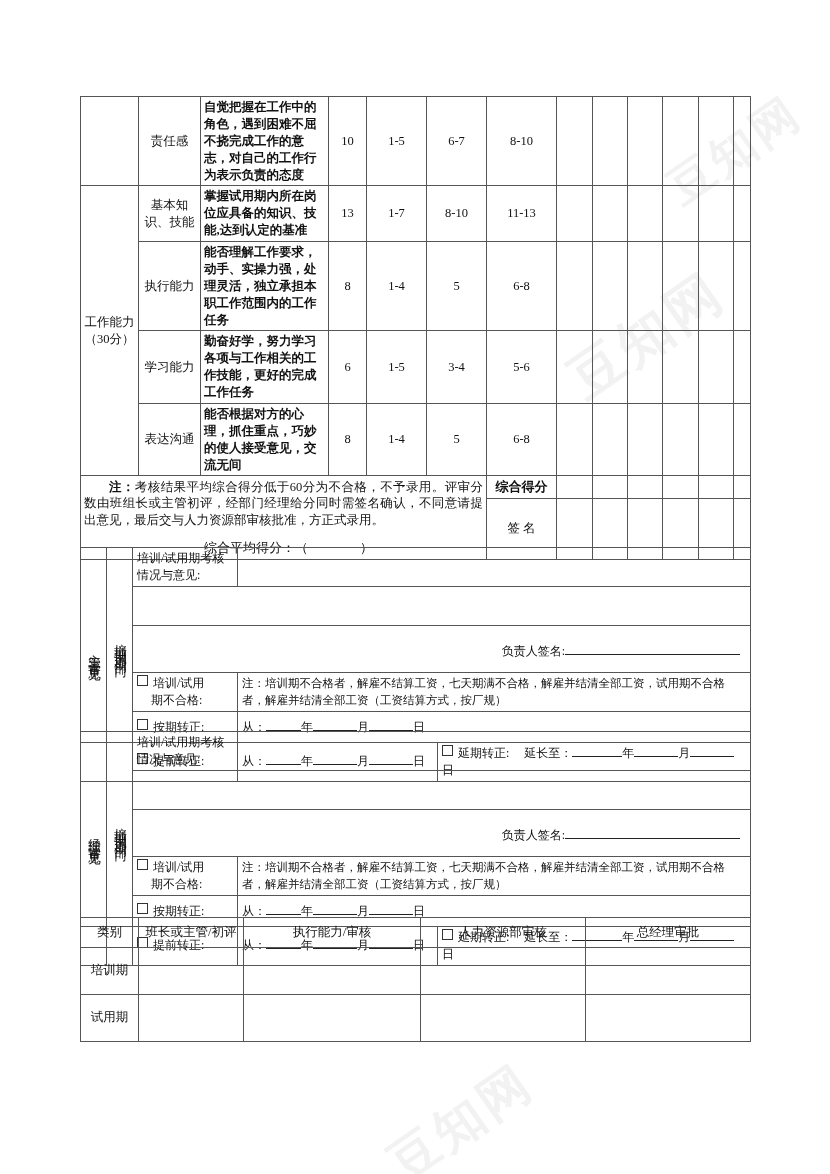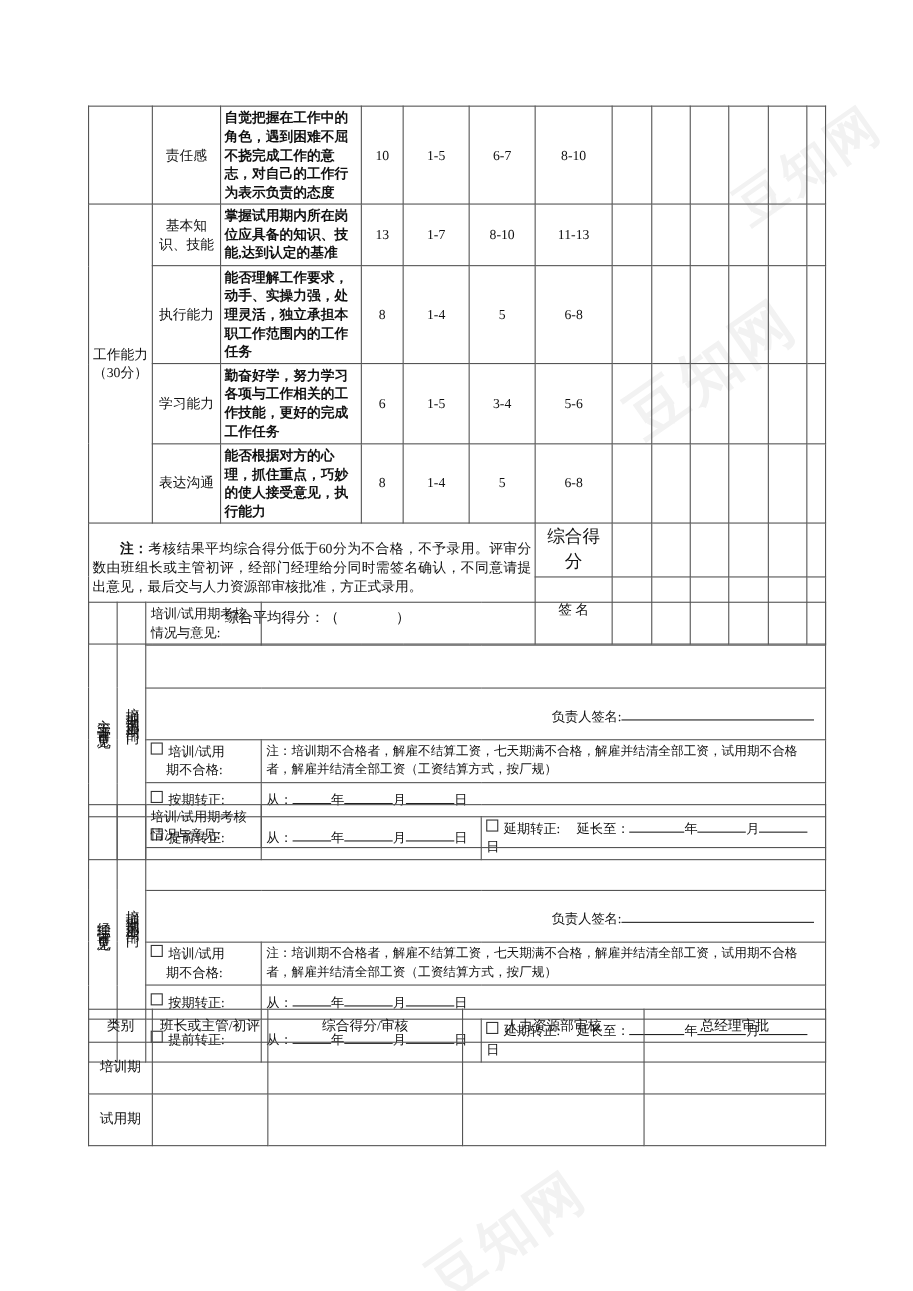--- a/index.html
+++ b/index.html
@@ -201,21 +201,21 @@
       <td></td>
       <td></td>
       <td></td>
       <td></td>
       <td></td>
       <td></td>
     </tr>
 
     <tr>
       <td class="item-name">表达沟通</td>
-      <td class="desc">能否根据对方的心理，抓住重点，巧妙的使人接受意见，执行能力</td>
+      <td class="desc">能否根据对方的心理，抓住重点，巧妙的使人接受意见，交流无间</td>
       <td class="num">8</td>
       <td class="num">1-4</td>
       <td class="num">5</td>
       <td class="num">6-8</td>
       <td></td>
       <td></td>
       <td></td>
       <td></td>
       <td></td>
       <td></td>
@@ -223,21 +223,21 @@
 
     <tr>
       <td colspan="6" rowspan="2" class="note-cell">
         <div style="text-indent:2em;">
           <span style="font-weight:bold;">注：</span><span>考核结果平均综合得分低于60分为不合格，不予录用。评审分数由班组长或主管初评，经部门经理给分同时需签名确认，不同意请提出意见，最后交与人力资源部审核批准，方正式录用。</span>
         </div>
         <div class="note-avg">
           <span>综合平均得分：（</span><span class="ul-blank"></span><span>）</span>
         </div>
       </td>
-      <td class="ctr" style="font-size:16px;">综合得分</td>
+      <td class="ctr" style="font-size:13px;font-weight:bold;">综合得分</td>
       <td></td>
       <td></td>
       <td></td>
       <td></td>
       <td></td>
       <td></td>
     </tr>
 
     <tr>
       <td class="ctr" style="font-size:12.5px; height:56px;">签    名</td>
@@ -378,21 +378,21 @@
       <col style="width:58px">
         <col style="width:105px">
         <col style="width:177px">
         <col style="width:165px">
         <col style="width:165px">
     </colgroup>
     <tbody>
         <tr>
       <td class="hdr">类别</td>
       <td class="hdr">班长或主管/初评</td>
-      <td class="hdr">综合得分/审核</td>
+      <td class="hdr">执行能力/审核</td>
       <td class="hdr">人力资源部审核</td>
       <td class="hdr">总经理审批</td>
     </tr>
     <tr>
       <td style="height:30px;margin-left:20px;">培训期</td>
       <td></td>
       <td></td>
       <td></td>
       <td></td>
     </tr>

